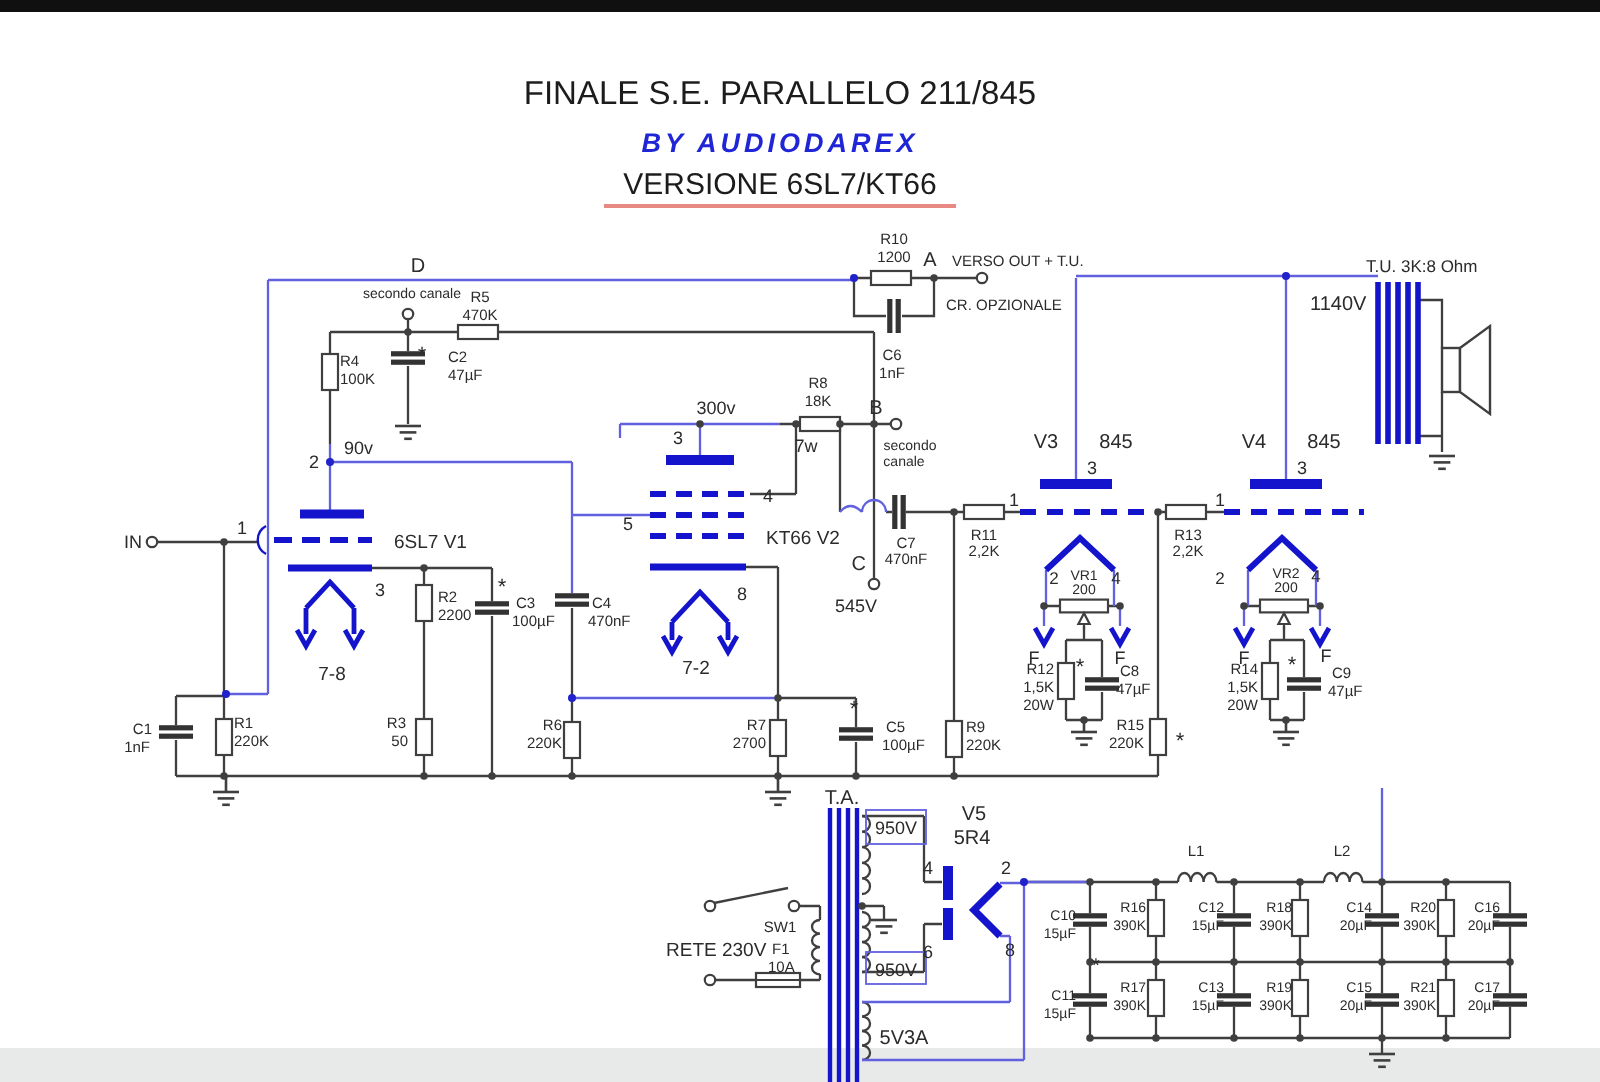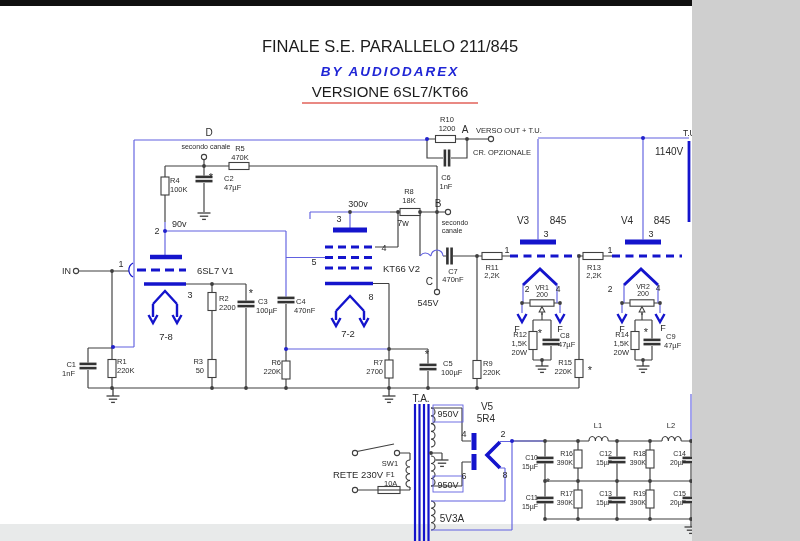--- a/index.html
+++ b/index.html
@@ -1,16 +1,16 @@
 <!DOCTYPE html>
 <html><head>
 <meta charset="utf-8">
 <style>
   html,body{margin:0;padding:0;background:#cfcfcf;font-family:"Liberation Sans",sans-serif;}
-  #stage{position:relative;width:692px;height:541px;background:#ffffff;overflow:hidden;}
+  #stage{position:relative;width:800px;height:541px;background:#ffffff;overflow:hidden;}
   svg{position:absolute;left:0;top:0;}
   text{font-family:"Liberation Sans",sans-serif;}
 </style>
 </head>
 <body>
 
 <div id="stage">
 <svg width="800" height="541" viewBox="0 0 800 541">
   <defs>
     <g id="gnd">

